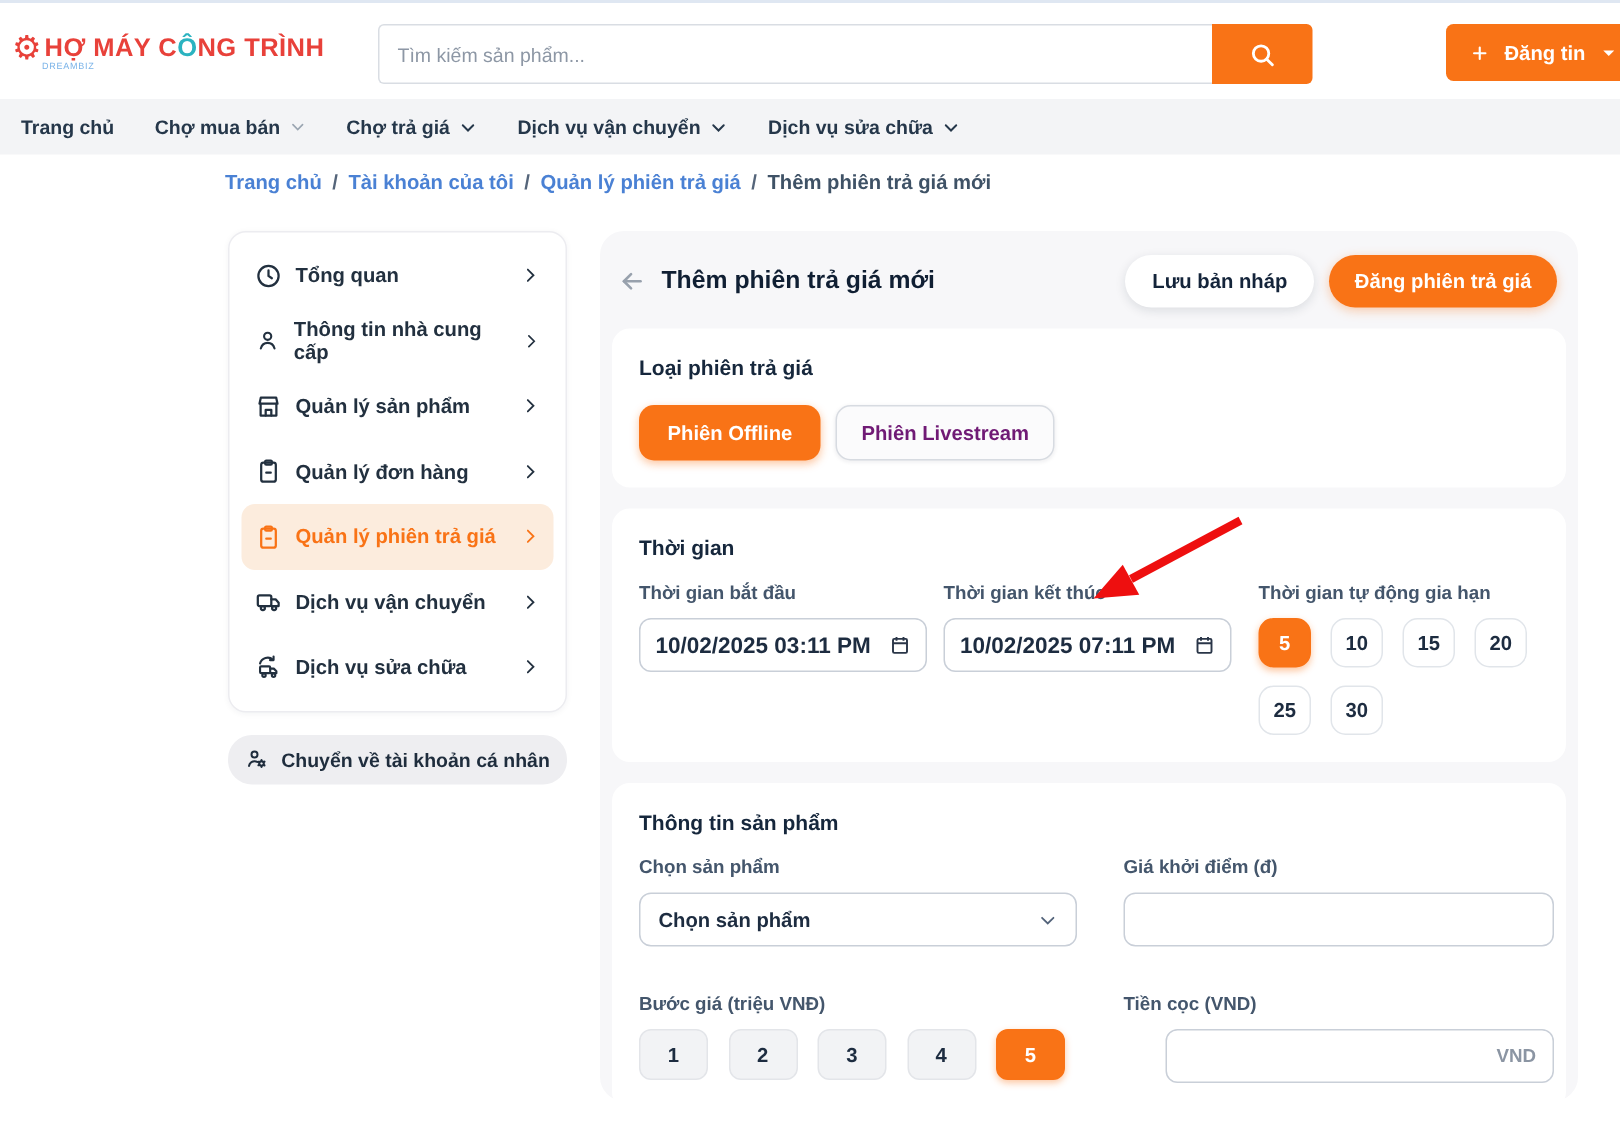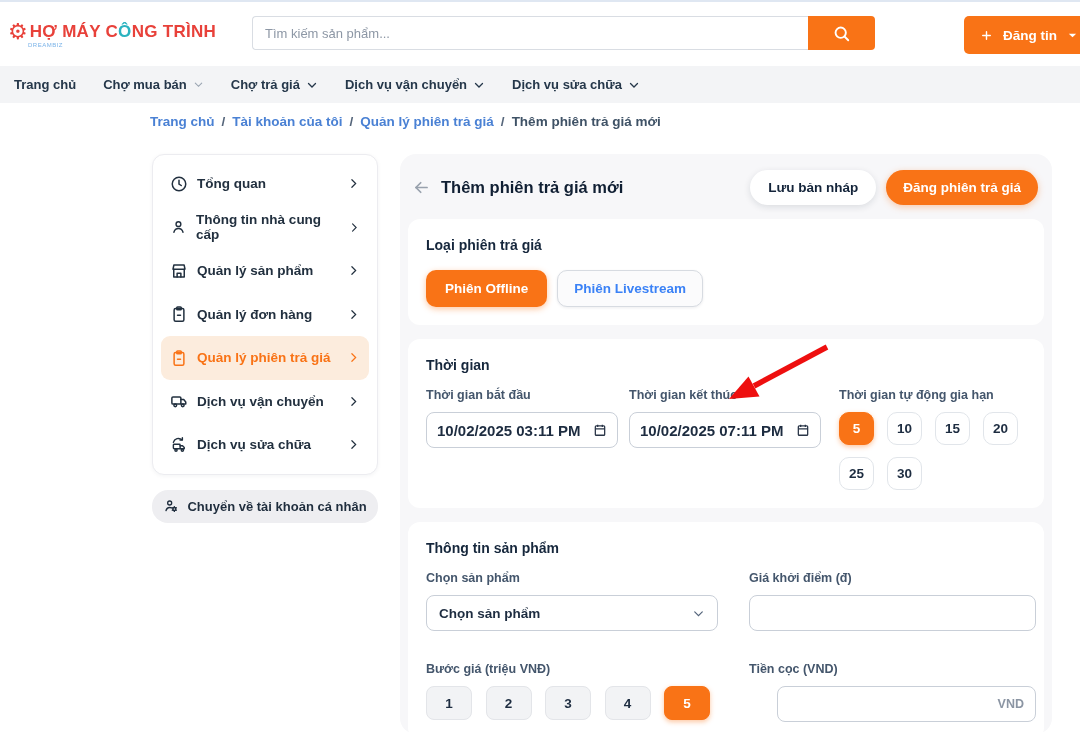--- a/index.html
+++ b/index.html
@@ -13,21 +13,21 @@
 
   
   .header { position: absolute; top: 2px; left: 0; width: 100%; height: 62px; background: #fff; }
   .logo { position: absolute; left: 8px; top: 17px; cursor: pointer; }
   .logo-row { display: flex; align-items: center; gap: 2px; }
   .logo-gear { color: #e8413a; font-size: 22px; line-height: 22px; }
   .logo-text { font-size: 17px; font-weight: 800; color: #e8413a; letter-spacing: .3px; white-space: nowrap; }
   .logo-teal { color: #2bb3c0; }
   .logo-tagline { font-size: 6px; color: #7ab3e8; margin-left: 20px; margin-top: -1px; letter-spacing: .5px; }
 
-  .search { position: absolute; left: 252px; top: 12px; width: 623px; height: 34px; display: flex; }
+  .search { position: absolute; left: 252px; top: 12px; width: 623px; height: 40px; display: flex; }
   .search input {
     flex: 1; border: 1px solid #d9dde3; border-right: none; border-radius: 4px 0 0 4px;
     padding: 0 12px; font-size: 13px; color: #33435a; outline: none;
     font-family: "Liberation Sans", sans-serif;
   }
   .search input::placeholder { color: #8d97a5; }
   .search-btn { width: 67px; background: #f97316; border: none; border-radius: 0 4px 4px 0;
     display: flex; align-items: center; justify-content: center; color: #fff; cursor: pointer; }
 
   .post-btn { position: absolute; right: -14px; top: 12px; height: 38px; background: #f97316;
@@ -78,21 +78,21 @@
     box-shadow: 0 2px 7px rgba(249,115,22,.35); font-family: "Liberation Sans", sans-serif; }
 
   .card { background: #fff; border-radius: 12px; margin: 0 8px 14px 8px; padding: 18px; }
   .card-title { font-size: 14px; font-weight: 800; color: #16273c; }
 
   .toggle-row { display: flex; gap: 10px; margin-top: 17px; }
   .toggle-on { background: #f97316; border: none; border-radius: 10px; padding: 10px 19px;
     font-size: 13.5px; font-weight: 800; color: #fff; cursor: pointer;
     box-shadow: 0 2px 6px rgba(249,115,22,.4); font-family: "Liberation Sans", sans-serif; }
   .toggle-off { background: #fbfbfc; border: 1px solid #d7dbe1; border-radius: 10px; padding: 10px 16px;
-    font-size: 13.5px; font-weight: 800; color: #3b82f6; cursor: pointer;
+    font-size: 13.5px; font-weight: 800; color: #701a75; cursor: pointer;
     box-shadow: 0 1px 3px rgba(20,30,50,.08); font-family: "Liberation Sans", sans-serif; }
 
   .field-label { font-size: 12.5px; font-weight: 700; color: #44566c; margin-bottom: 10px; }
   .time-grid { display: flex; margin-top: 15px; }
   .time-col1 { width: 192px; margin-right: 11px; }
   .time-col2 { width: 192px; }
   .time-col3 { margin-left: 18px; flex: 1; }
 
   .dt-wrap { height: 36px; border: 1px solid #c9cfd8; border-radius: 8px; background: #fff;
     display: flex; align-items: center; padding: 0 10px; cursor: pointer; }

